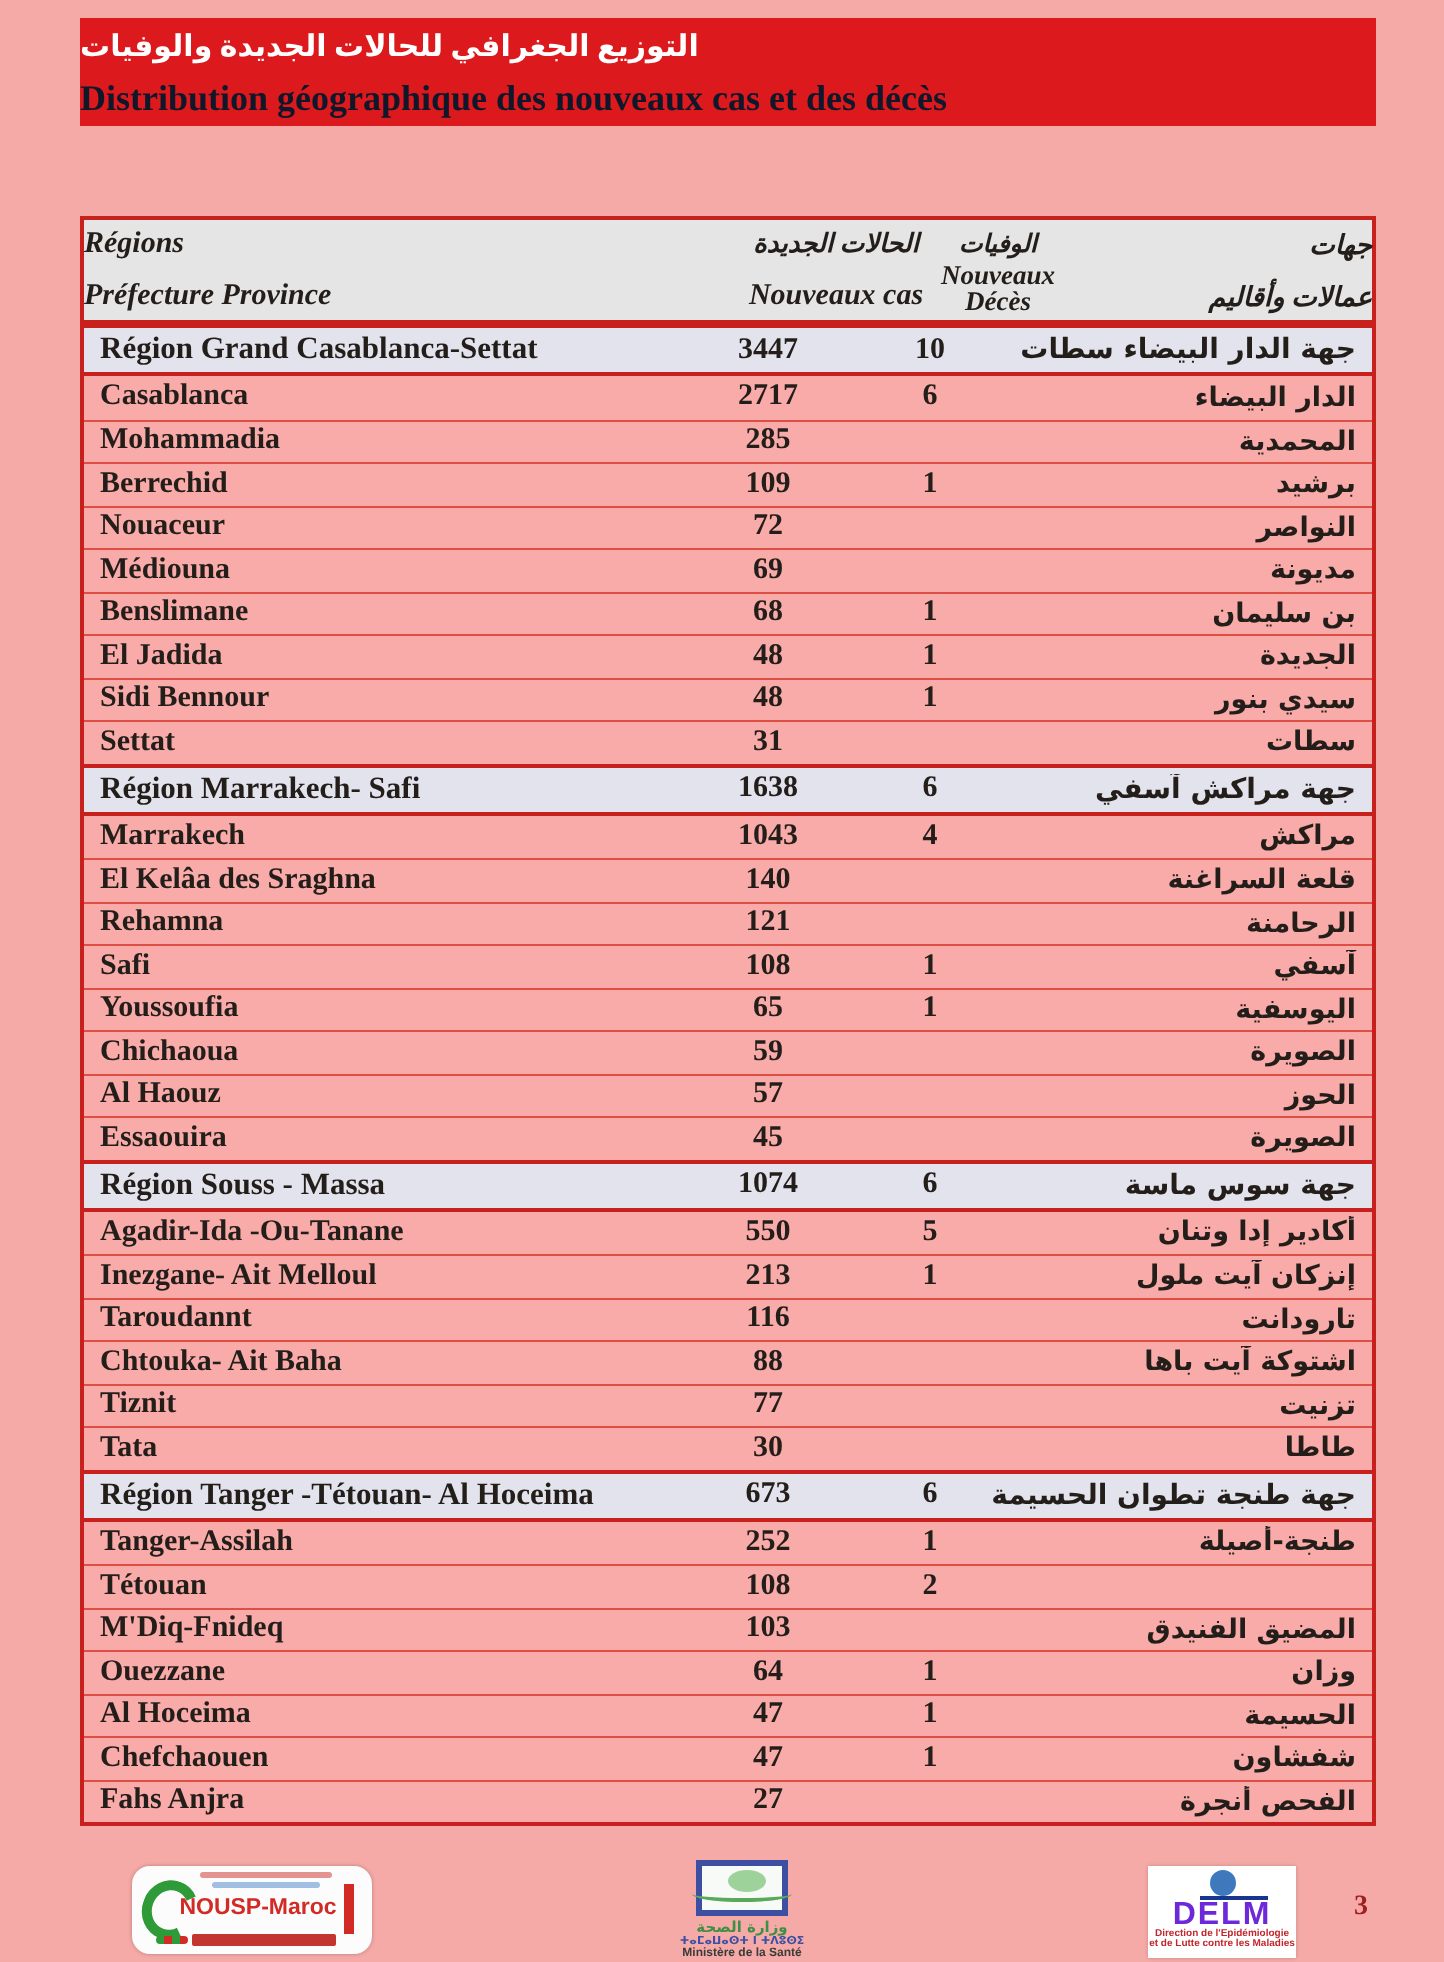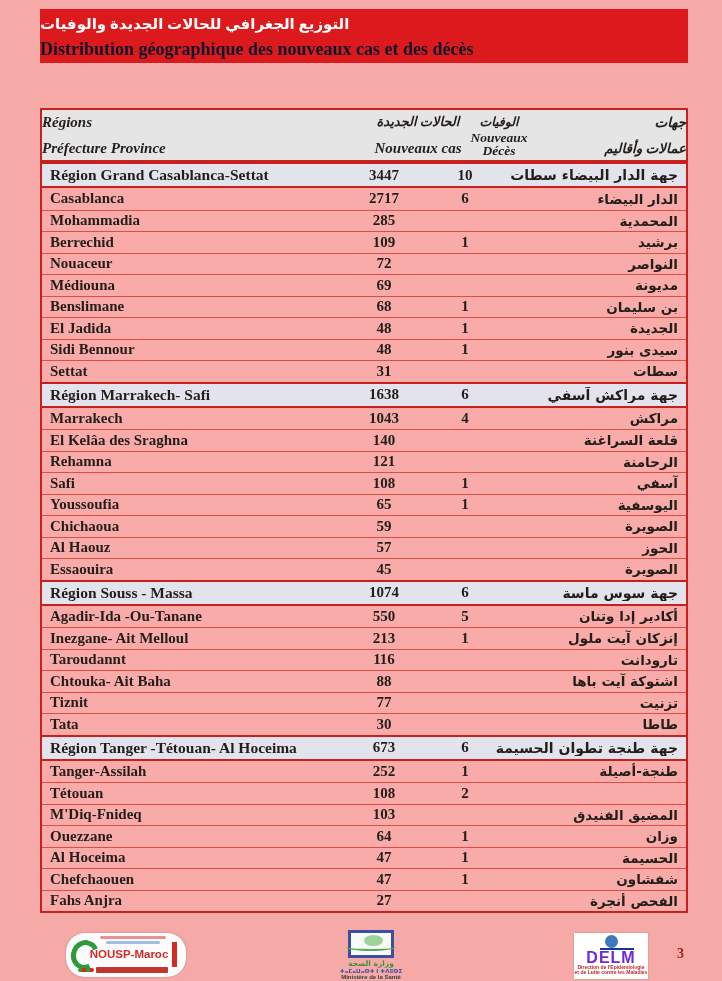--- a/index.html
+++ b/index.html
@@ -52,21 +52,21 @@
   .row.region .c1 { font-size:15.5px; }
   .c2 { width:100px; text-align:center; font-size:15px; }
   .c3 { width:62px; text-align:center; font-size:15px; }
   .c4 { flex:1; text-align:right; padding-right:8px; direction:rtl; font-size:13.5px; font-family:"DejaVu Sans",sans-serif; font-weight:700; }
   .row.region .c4 { font-size:14px; }
 
   
   .footer { position:absolute; left:40px; top:930px; width:648px; height:50px; }
 
   .nousp { position:absolute; left:26px; top:3px; width:120px; height:44px;
-    background:#fcfcfc; border-radius:19px; box-shadow:0 0 2px rgba(0,0,0,.25); }
+    background:#fcfcfc; border-radius:9px; box-shadow:0 0 2px rgba(0,0,0,.25); }
   .nousp-arc { position:absolute; left:5px; top:7px; width:28px; height:30px;
     border:5px solid #2e9a38; border-radius:50%; border-right-color:transparent;
     transform:rotate(20deg); }
   .nousp-label { position:absolute; left:20px; top:15px; width:86px; text-align:center;
     color:#d22b26; font-size:11.5px; font-family:"Liberation Sans",sans-serif; font-weight:700; }
   .nousp-bar { position:absolute; right:9px; top:9px; width:5px; height:25px; background:#d22b26; }
   .nousp-fine-top { position:absolute; left:34px; top:3px; width:66px; height:3px;
     background:rgba(205,60,55,.55); border-radius:2px; }
   .nousp-fine-top2 { position:absolute; left:40px; top:8px; width:54px; height:2.5px;
     background:rgba(70,130,200,.5); border-radius:2px; }

